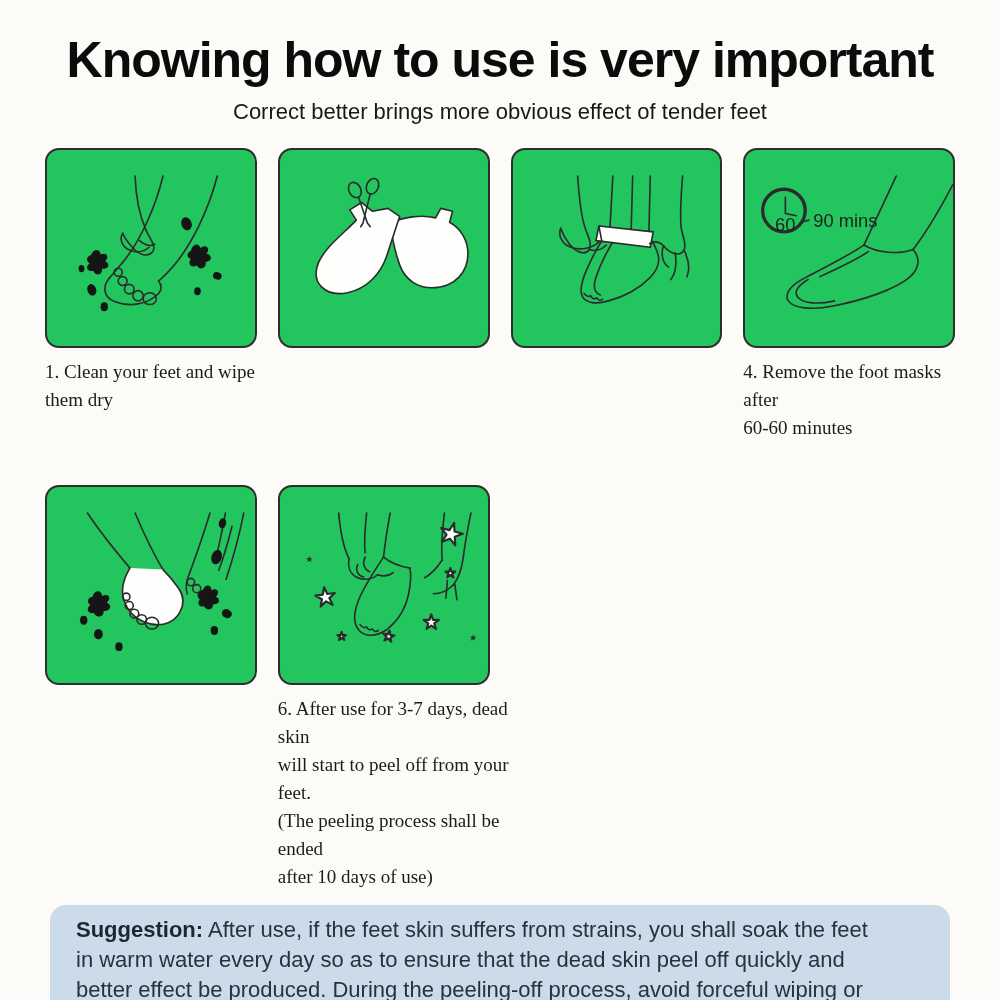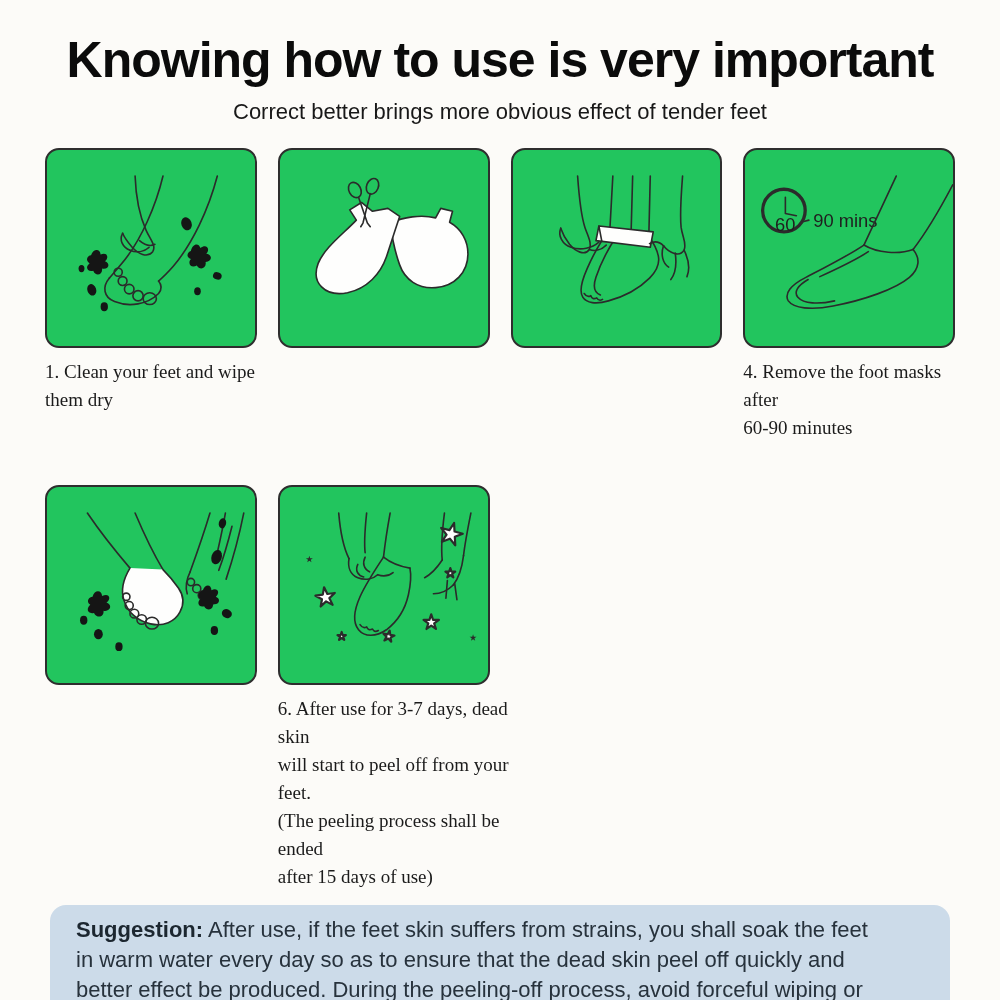--- a/index.html
+++ b/index.html
@@ -158,21 +158,21 @@
             <path d="M206,-2 L162,92"></path>
             <path d="M283,10 C264,46 246,76 229,98"></path>
             <path d="M162,92 C138,108 106,124 83,136 C63,146 53,158 59,168 C66,178 90,181 120,175 C162,167 205,152 224,136 C238,124 239,110 229,98"></path>
             <path d="M162,92 C180,103 210,105 229,98"></path>
             <path d="M86,139 C72,147 66,156 72,163 C80,172 100,173 122,168"></path>
             <path d="M168,101 C150,113 124,125 102,135"></path>
           </g>
         </svg>
       </div>
       <figcaption class="cap">4. Remove the foot masks after
-60-90 minutes</figcaption>
+60-60 minutes</figcaption>
     </figure>
 
     <figure class="step">
       <div class="panel">
         <svg class="art" viewBox="0 0 283 192">
           <g>
             <path d="M243,-2 C240,16 236,34 232,52"></path>
             <path d="M268,-2 C262,28 254,58 244,88"></path>
             <ellipse class="ink" cx="239" cy="12" rx="5" ry="7" transform="rotate(12 239 12)"></ellipse>
             <ellipse class="ink" cx="231" cy="58" rx="7" ry="10" transform="rotate(18 231 58)"></ellipse>
@@ -243,21 +243,21 @@
             <polygon class="star" vector-effect="non-scaling-stroke" transform="translate(84 166) scale(6)" points="0,-1 0.2245,-0.309 0.951,-0.309 0.3633,0.118 0.5878,0.809 0,0.382 -0.5878,0.809 -0.3633,0.118 -0.951,-0.309 -0.2245,-0.309"></polygon>
             <polygon class="star" vector-effect="non-scaling-stroke" transform="translate(232 80) scale(7)" points="0,-1 0.2245,-0.309 0.951,-0.309 0.3633,0.118 0.5878,0.809 0,0.382 -0.5878,0.809 -0.3633,0.118 -0.951,-0.309 -0.2245,-0.309"></polygon>
             <polygon class="starfill" transform="translate(40 61) scale(5)" points="0,-1 0.2245,-0.309 0.951,-0.309 0.3633,0.118 0.5878,0.809 0,0.382 -0.5878,0.809 -0.3633,0.118 -0.951,-0.309 -0.2245,-0.309"></polygon>
             <polygon class="starfill" transform="translate(263 168) scale(5)" points="0,-1 0.2245,-0.309 0.951,-0.309 0.3633,0.118 0.5878,0.809 0,0.382 -0.5878,0.809 -0.3633,0.118 -0.951,-0.309 -0.2245,-0.309"></polygon>
           </g>
         </svg>
       </div>
       <figcaption class="cap">6. After use for 3-7 days, dead skin
 will start to peel off from your feet.
 (The peeling process shall be ended
-after 15 days of use)</figcaption>
+after 10 days of use)</figcaption>
     </figure>
 
   </div>
 
   <div class="suggestion">
     <p><b>Suggestion:</b><span> After use, if the feet skin suffers from strains, you shall soak the feet
 in warm water every day so as to ensure that the dead skin peel off quickly and
 better effect be produced. During the peeling-off process, avoid forceful wiping or
 intentional stripping.</span></p>
   </div>

